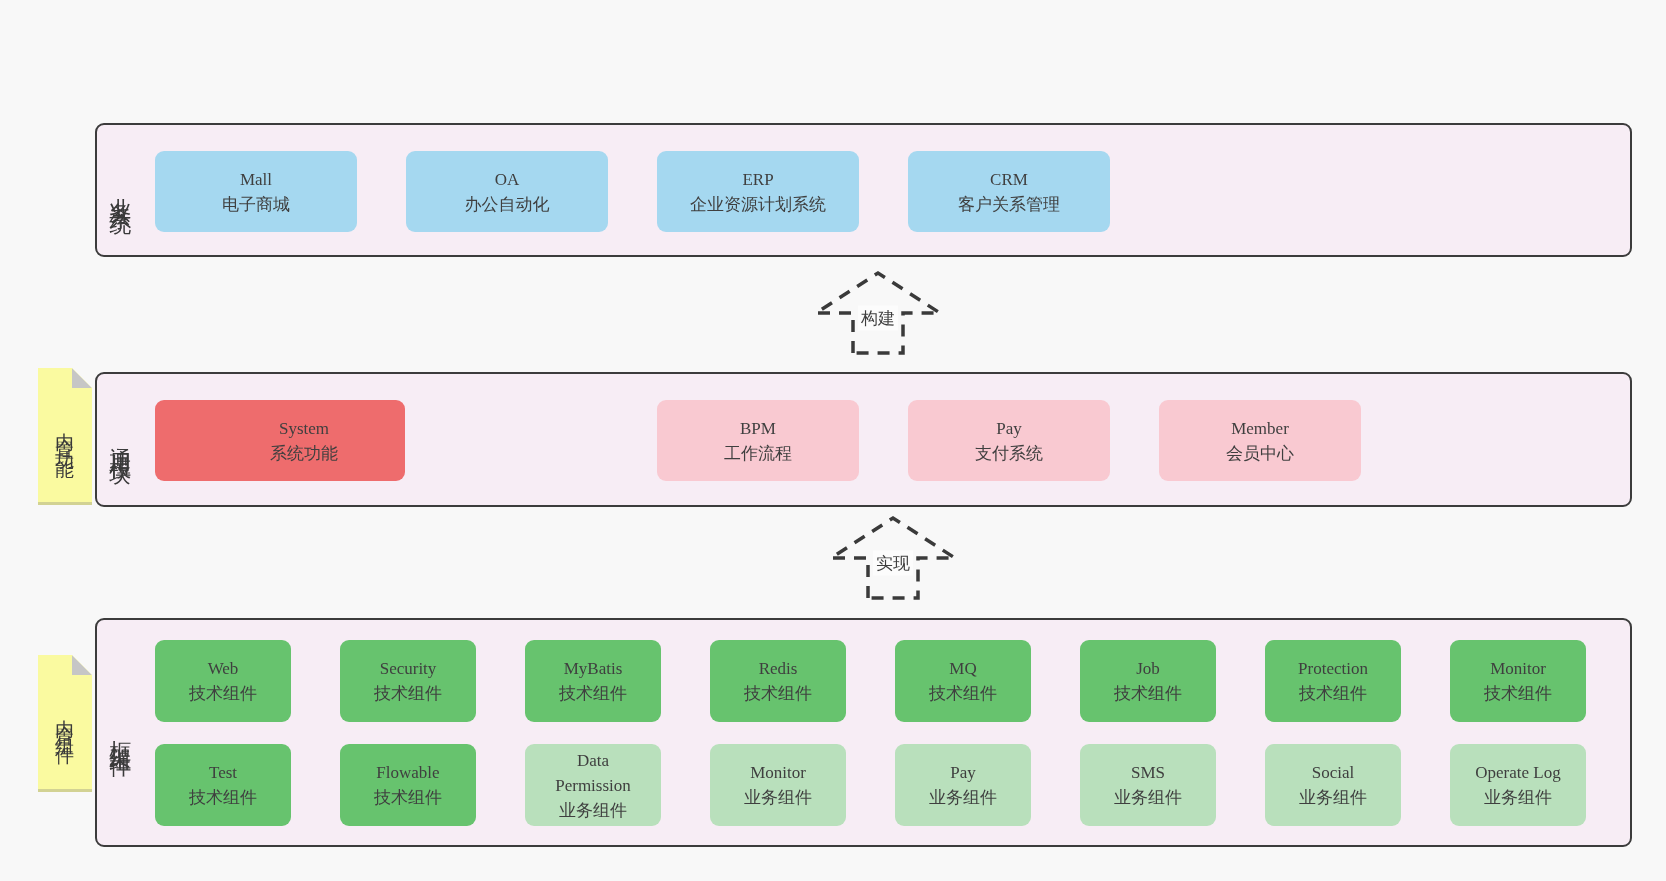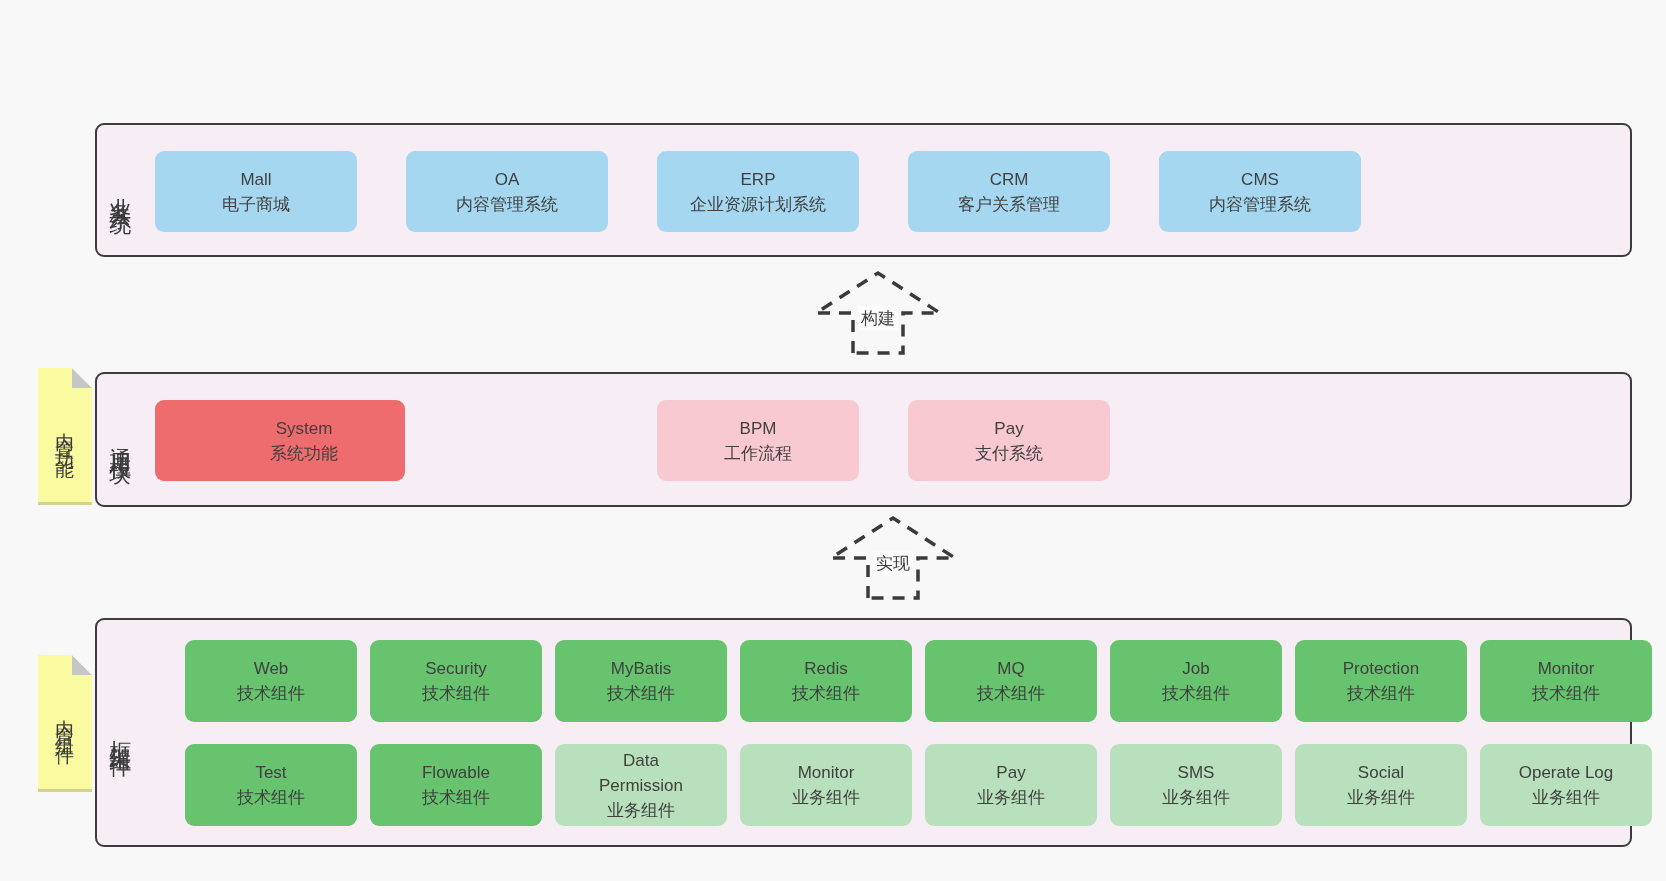--- a/index.html
+++ b/index.html
@@ -1,20 +1,20 @@
 <!DOCTYPE html>
 <html style="--page-bg: #f8f8f8; --panel-bg: #f7edf5; --panel-border: #3c3c3c; --blue: #a5d8f0; --red: #ee6c6d; --pink: #f9c9d1; --green: #67c36e; --green-light: #b9e0bc; --yellow: #fafaa0; --fold-gray: #c6c6c6; --text: #3f3f3f; --arrow-stroke: #3a3a3a; --arrow-label-bg: #fcfcfc;"><head>
 <meta charset="utf-8">
 <style>
   html,body{margin:0;padding:0;}
   body{background:#f8f8f8;}
   .canvas{
     position:relative;width:1666px;height:881px;overflow:hidden;
     background:var(--page-bg,#f8f8f8);
-    font-family:Liberation Sans, sans-serif;
+    font-family:Liberation Serif, serif;
     color:var(--text,#3f3f3f);
     border-radius:16px;
   }
   .panel{
     position:absolute;
     background:var(--panel-bg,#f7edf5);
     border:2px solid var(--panel-border,#3c3c3c);
     border-radius:9px;
   }
   .panel.business{left:95px;top:123px;width:1533px;height:130px;}
@@ -27,21 +27,21 @@
   }
   .node{
     position:absolute;border-radius:9px;
     display:flex;flex-direction:column;align-items:center;justify-content:center;
     text-align:center;font-size:17px;line-height:25px;color:var(--text,#3f3f3f);
   }
   .panel-6 .node{top:26px;width:202px;height:81px;}
   .grow{position:absolute;left:0;width:100%;height:82px;}
   .grow.r1{top:20px;}
   .grow.r2{top:124px;}
-  .grow .node{top:0;width:172px;height:82px;margin-left:30px;}
+  .grow .node{top:0;width:136px;height:82px;}
   .node.narrow .t{max-width:104px;}
   .c1{left:58px}.c2{left:309px}.c3{left:560px}.c4{left:811px}.c5{left:1062px}.c6{left:1313px}
   .g1{left:58px}.g2{left:243px}.g3{left:428px}.g4{left:613px}.g5{left:798px}.g6{left:983px}.g7{left:1168px}.g8{left:1353px}
   .blue{background:var(--blue,#a5d8f0);}
   .red{background:var(--red,#ee6c6d);padding-left:48px;}
   .pink{background:var(--pink,#f9c9d1);}
   .green{background:var(--green,#67c36e);}
   .green-light{background:var(--green-light,#b9e0bc);}
   .sticky{
     position:absolute;left:38px;width:54px;height:134px;z-index:3;
@@ -81,33 +81,29 @@
 <div class="canvas">
 
   <section class="panel business panel-6">
     <div class="vlabel">业务系统</div>
     <div class="node blue c1">
       <span class="t">Mall</span>
       <span class="s">电子商城</span>
     </div>
     <div class="node blue c2">
       <span class="t">OA</span>
-      <span class="s">内容管理系统</span>
+      <span class="s">办公自动化</span>
     </div>
     <div class="node blue c3">
       <span class="t">ERP</span>
       <span class="s">企业资源计划系统</span>
     </div>
     <div class="node blue c4">
       <span class="t">CRM</span>
       <span class="s">客户关系管理</span>
-    </div>
-    <div class="node blue c5">
-      <span class="t">CMS</span>
-      <span class="s">内容管理系统</span>
     </div>
   </section>
 
   <div class="arrow a1">
     <svg viewBox="0 0 132 88" aria-hidden="true">
       <path d="M41 85 L41 45 L4 45 L66 5 L128 45 L91 45 L91 85 Z"></path>
     </svg>
     <span class="alabel">构建</span>
   </div>
 
@@ -123,20 +119,24 @@
       <span class="s">系统功能</span>
     </div>
     <div class="node pink c3">
       <span class="t">BPM</span>
       <span class="s">工作流程</span>
     </div>
     <div class="node pink c4">
       <span class="t">Pay</span>
       <span class="s">支付系统</span>
     </div>
+    <div class="node pink c5">
+      <span class="t">Member</span>
+      <span class="s">会员中心</span>
+    </div>
   </section>
 
   <div class="arrow a2">
     <svg viewBox="0 0 132 88" aria-hidden="true">
       <path d="M41 85 L41 45 L4 45 L66 5 L128 45 L91 45 L91 85 Z"></path>
     </svg>
     <span class="alabel">实现</span>
   </div>
 
   <div class="sticky s2">

